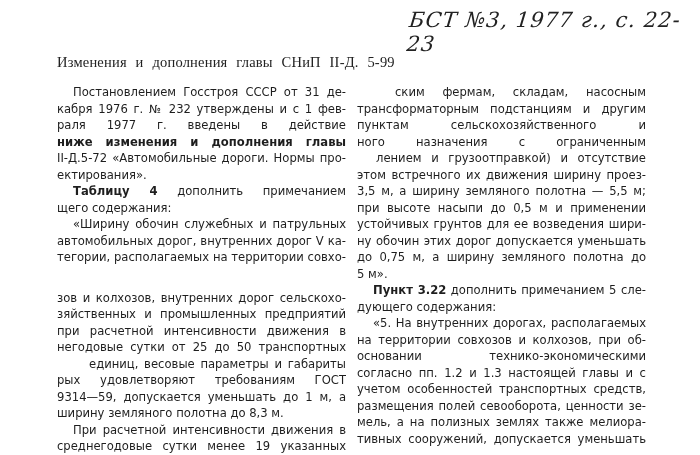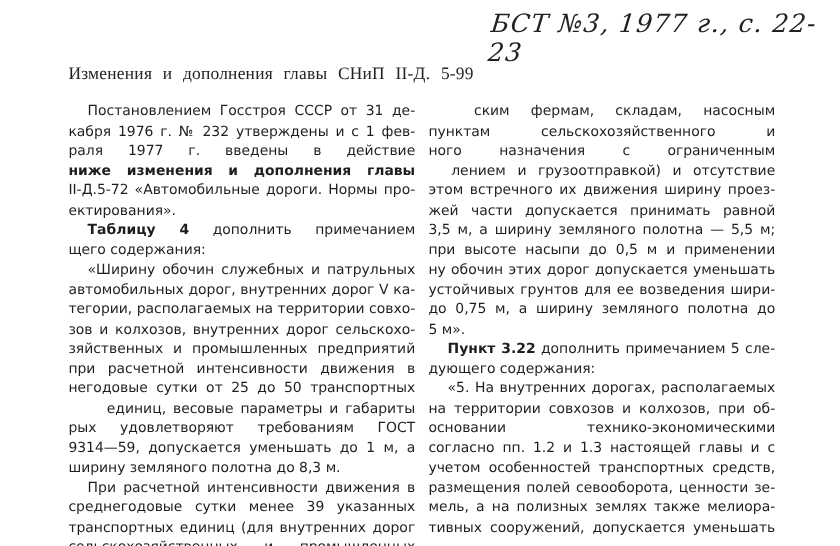--- a/index.html
+++ b/index.html
@@ -38,44 +38,44 @@
     <div class="ln" style="white-space: normal; overflow: hidden;"><span>кабря 1976 г. № 232 утверждены и с 1 фев-</span></div>
     <div class="ln" style="white-space: normal; overflow: hidden;"><span>раля 1977 г. введены в действие публикуемые</span></div>
     <div class="ln" style="white-space: normal; overflow: hidden; font-weight: bold;"><span>ниже изменения и дополнения главы СНиП</span></div>
     <div class="ln" style="white-space: normal; overflow: hidden;"><span>II-Д.5-72 «Автомобильные дороги. Нормы про-</span></div>
     <div class="ln last" style="white-space: normal; overflow: hidden;"><span>ектирования».</span></div>
     <div class="ln indent" style="white-space: normal; overflow: hidden;"><b>Таблицу 4</b><span> дополнить примечанием следую-</span></div>
     <div class="ln last" style="white-space: normal; overflow: hidden;"><span>щего содержания:</span></div>
     <div class="ln indent" style="white-space: normal; overflow: hidden;"><span>«Ширину обочин служебных и патрульных</span></div>
     <div class="ln" style="white-space: normal; overflow: hidden;"><span>автомобильных дорог, внутренних дорог V ка-</span></div>
     <div class="ln" style="white-space: normal; overflow: hidden;"><span>тегории, располагаемых на территории совхо-</span></div>
-    <div class="ln" style="white-space: normal; overflow: hidden;"><span>зов и колхозов, внутренних дорог сельскохо-</span></div>
+    <div class="ln" style="white-space: normal; overflow: hidden; margin-top: 24px;"><span>зов и колхозов, внутренних дорог сельскохо-</span></div>
     <div class="ln" style="white-space: normal; overflow: hidden;"><span>зяйственных и промышленных предприятий</span></div>
     <div class="ln" style="white-space: normal; overflow: hidden;"><span>при расчетной интенсивности движения в сред-</span></div>
     <div class="ln" style="white-space: normal; overflow: hidden;"><span>негодовые сутки от 25 до 50 транспортных</span></div>
     <div class="ln" style="white-space: normal; overflow: hidden; margin-left: 32px;"><span>единиц, весовые параметры и габариты кото-</span></div>
     <div class="ln" style="white-space: normal; overflow: hidden;"><span>рых удовлетворяют требованиям ГОСТ</span></div>
     <div class="ln" style="white-space: normal; overflow: hidden;"><span>9314—59, допускается уменьшать до 1 м, а</span></div>
     <div class="ln last" style="white-space: normal; overflow: hidden;"><span>ширину земляного полотна до 8,3 м.</span></div>
     <div class="ln indent" style="white-space: normal; overflow: hidden;"><span>При расчетной интенсивности движения в</span></div>
-    <div class="ln" style="white-space: normal; overflow: hidden;"><span>среднегодовые сутки менее 39 указанных</span></div>
+    <div class="ln" style="white-space: normal; overflow: hidden;"><span>среднегодовые сутки менее 19 указанных</span></div>
     <div class="ln" style="white-space: normal; overflow: hidden;"><span>транспортных единиц (для внутренних дорог</span></div>
     <div class="ln" style="white-space: normal; overflow: hidden;"><span>сельскохозяйственных и промышленных пред-</span></div>
   </div>
 <div class="col right" id="col-right">
     <div class="ln" style="white-space: normal; overflow: hidden; margin-left: 38px;"><span>ским фермам, складам, насосным станциям,</span></div>
+    <div class="ln" style="white-space: normal; overflow: hidden;"><span>трансформаторным подстанциям и другим</span></div>
     <div class="ln" style="white-space: normal; overflow: hidden;"><span>пунктам сельскохозяйственного и промышлен-</span></div>
     <div class="ln" style="white-space: normal; overflow: hidden;"><span>ного назначения с ограниченным грузопотреб-</span></div>
     <div class="ln" style="white-space: normal; overflow: hidden; margin-left: 19px;"><span>лением и грузоотправкой) и отсутствие при</span></div>
     <div class="ln" style="white-space: normal; overflow: hidden;"><span>этом встречного их движения ширину проез-</span></div>
-    <div class="ln" style="white-space: normal; overflow: hidden;"><span>жей части допускается принимать равной</span></div>
     <div class="ln" style="white-space: normal; overflow: hidden;"><span>3,5 м, а ширину земляного полотна — 5,5 м;</span></div>
     <div class="ln" style="white-space: normal; overflow: hidden;"><span>при высоте насыпи до 0,5 м и применении</span></div>
+    <div class="ln" style="white-space: normal; overflow: hidden;"><span>устойчивых грунтов для ее возведения шири-</span></div>
     <div class="ln" style="white-space: normal; overflow: hidden;"><span>ну обочин этих дорог допускается уменьшать</span></div>
-    <div class="ln" style="white-space: normal; overflow: hidden;"><span>устойчивых грунтов для ее возведения шири-</span></div>
     <div class="ln" style="white-space: normal; overflow: hidden;"><span>до 0,75 м, а ширину земляного полотна до</span></div>
     <div class="ln last" style="white-space: normal; overflow: hidden;"><span>5 м».</span></div>
     <div class="ln indent" style="white-space: normal; overflow: hidden;"><b>Пункт 3.22</b><span> дополнить примечанием 5 сле-</span></div>
     <div class="ln last" style="white-space: normal; overflow: hidden;"><span>дующего содержания:</span></div>
     <div class="ln indent" style="white-space: normal; overflow: hidden;"><span>«5. На внутренних дорогах, располагаемых</span></div>
     <div class="ln" style="white-space: normal; overflow: hidden;"><span>на территории совхозов и колхозов, при об-</span></div>
     <div class="ln" style="white-space: normal; overflow: hidden;"><span>основании технико-экономическими расчетами</span></div>
     <div class="ln" style="white-space: normal; overflow: hidden;"><span>согласно пп. 1.2 и 1.3 настоящей главы и с</span></div>
     <div class="ln" style="white-space: normal; overflow: hidden;"><span>учетом особенностей транспортных средств,</span></div>
     <div class="ln" style="white-space: normal; overflow: hidden;"><span>размещения полей севооборота, ценности зе-</span></div>

